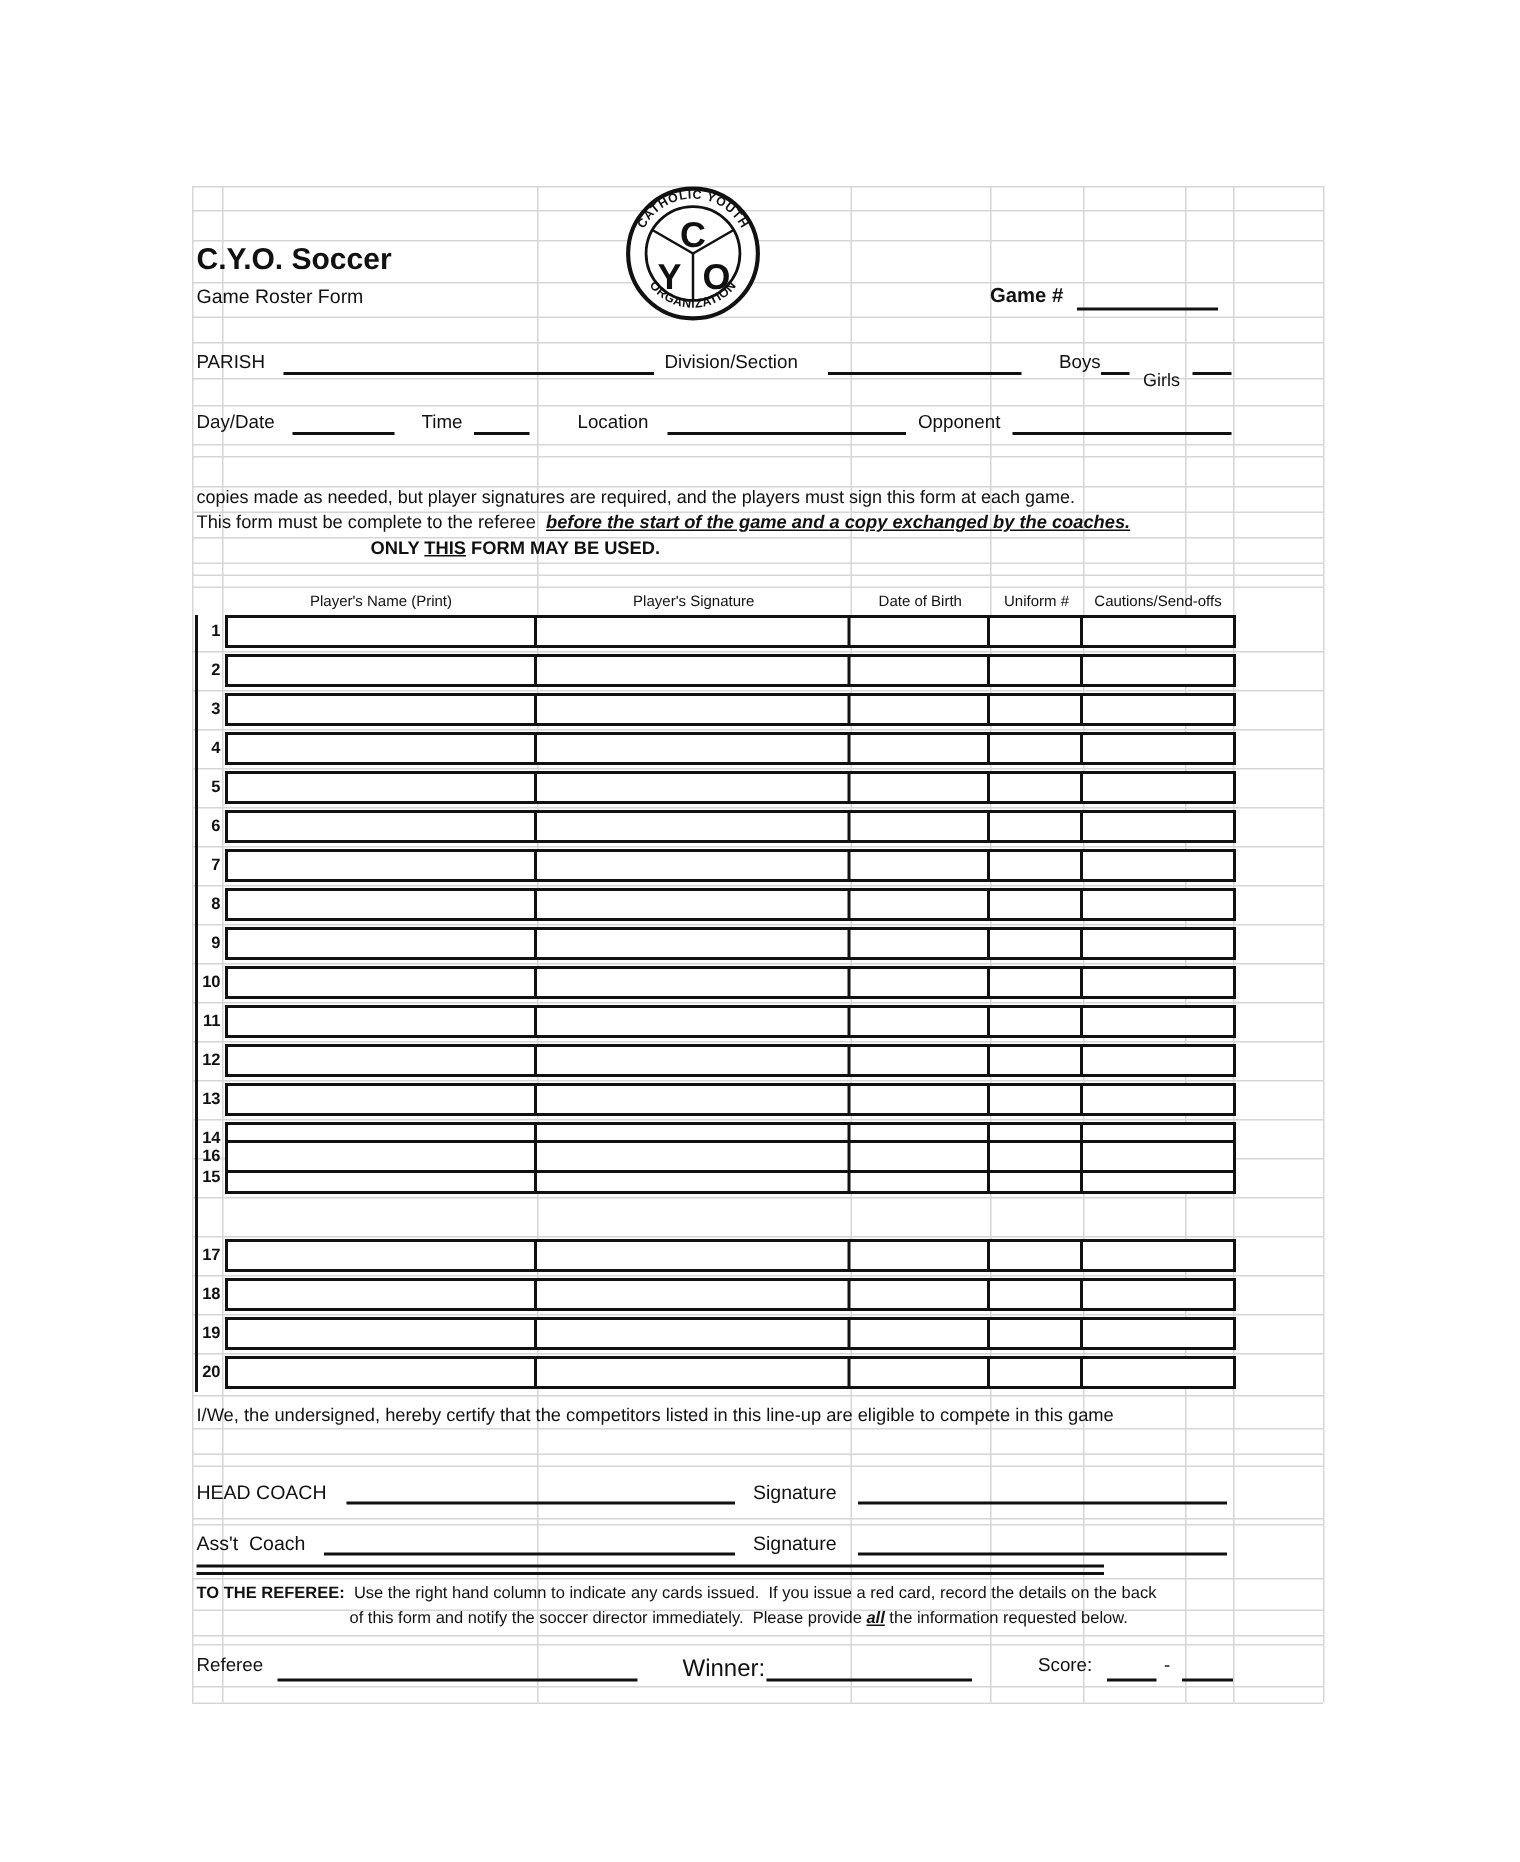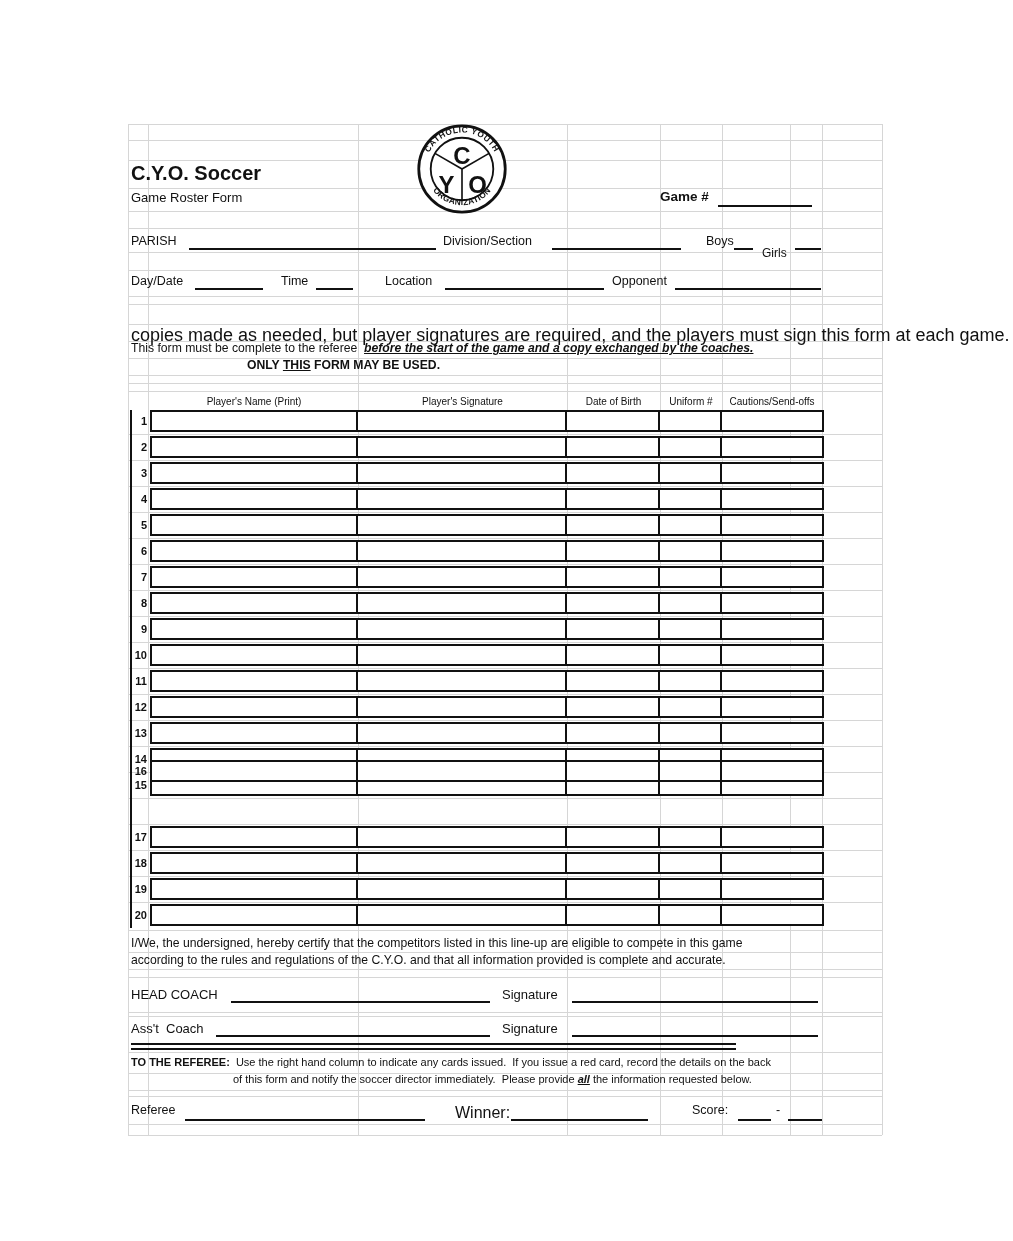--- a/index.html
+++ b/index.html
@@ -133,21 +133,21 @@
 
   <div class="lbl" style="left:131px;top:274px;font-size:12.5px;">Day/Date</div>
   <div class="uline" style="left:195px;top:288px;width:68px;"></div>
   <div class="lbl" style="left:281px;top:274px;font-size:12.5px;">Time</div>
   <div class="uline" style="left:316px;top:288px;width:37px;"></div>
   <div class="lbl" style="left:385px;top:274px;font-size:12.5px;">Location</div>
   <div class="uline" style="left:445px;top:288px;width:159px;"></div>
   <div class="lbl" style="left:612px;top:274px;font-size:12.5px;">Opponent</div>
   <div class="uline" style="left:675px;top:288px;width:146px;"></div>
 
-  <div class="lbl" style="left:131px;top:324px;font-size:18px;">copies made as needed, but player signatures are required, and the players must sign this form at each game.</div>
+  <div class="lbl" style="left:131px;top:324px;font-size:12px;">copies made as needed, but player signatures are required, and the players must sign this form at each game.</div>
   <div class="lbl" style="left:131px;top:341px;font-size:12.2px;"><span>This form must be complete to the referee  </span><span class="emph">before the start of the game and a copy exchanged by the coaches.</span></div>
   <div class="lbl b" style="left:247px;top:358px;font-size:12.2px;"><span>ONLY </span><span class="u">THIS</span><span> FORM MAY BE USED.</span></div>
 
   <div class="thead" style="left:150px;width:208px;">Player's Name (Print)</div>
   <div class="thead" style="left:358px;width:209px;">Player's Signature</div>
   <div class="thead" style="left:567px;width:93px;">Date of Birth</div>
   <div class="thead" style="left:660px;width:62px;">Uniform #</div>
   <div class="thead" style="left:722px;width:100px;">Cautions/Send-offs</div>
 
   <div id="roster-rows">
@@ -348,21 +348,20 @@
           <div class="cell cell-signature"></div>
           <div class="cell cell-dob"></div>
           <div class="cell cell-uniform"></div>
           <div class="cell cell-cautions"></div>
         </div>
       </div>
     </div>
   <div class="left-rail"></div>
 
   <div class="lbl" style="left:131px;top:936px;font-size:12.2px;">I/We, the undersigned, hereby certify that the competitors listed in this line-up are eligible to compete in this game</div>
-  <div class="lbl" style="left:131px;top:953px;font-size:12.2px;">according to the rules and regulations of the C.Y.O. and that all information provided is complete and accurate.</div>
 
   <div class="lbl" style="left:131px;top:987px;font-size:13px;">HEAD COACH</div>
   <div class="uline" style="left:231px;top:1001px;width:259px;"></div>
   <div class="lbl" style="left:502px;top:987px;font-size:13px;">Signature</div>
   <div class="uline" style="left:572px;top:1001px;width:246px;"></div>
 
   <div class="lbl" style="left:131px;top:1021px;font-size:13px;">Ass't  Coach</div>
   <div class="uline" style="left:216px;top:1035px;width:274px;"></div>
   <div class="lbl" style="left:502px;top:1021px;font-size:13px;">Signature</div>
   <div class="uline" style="left:572px;top:1035px;width:246px;"></div>

